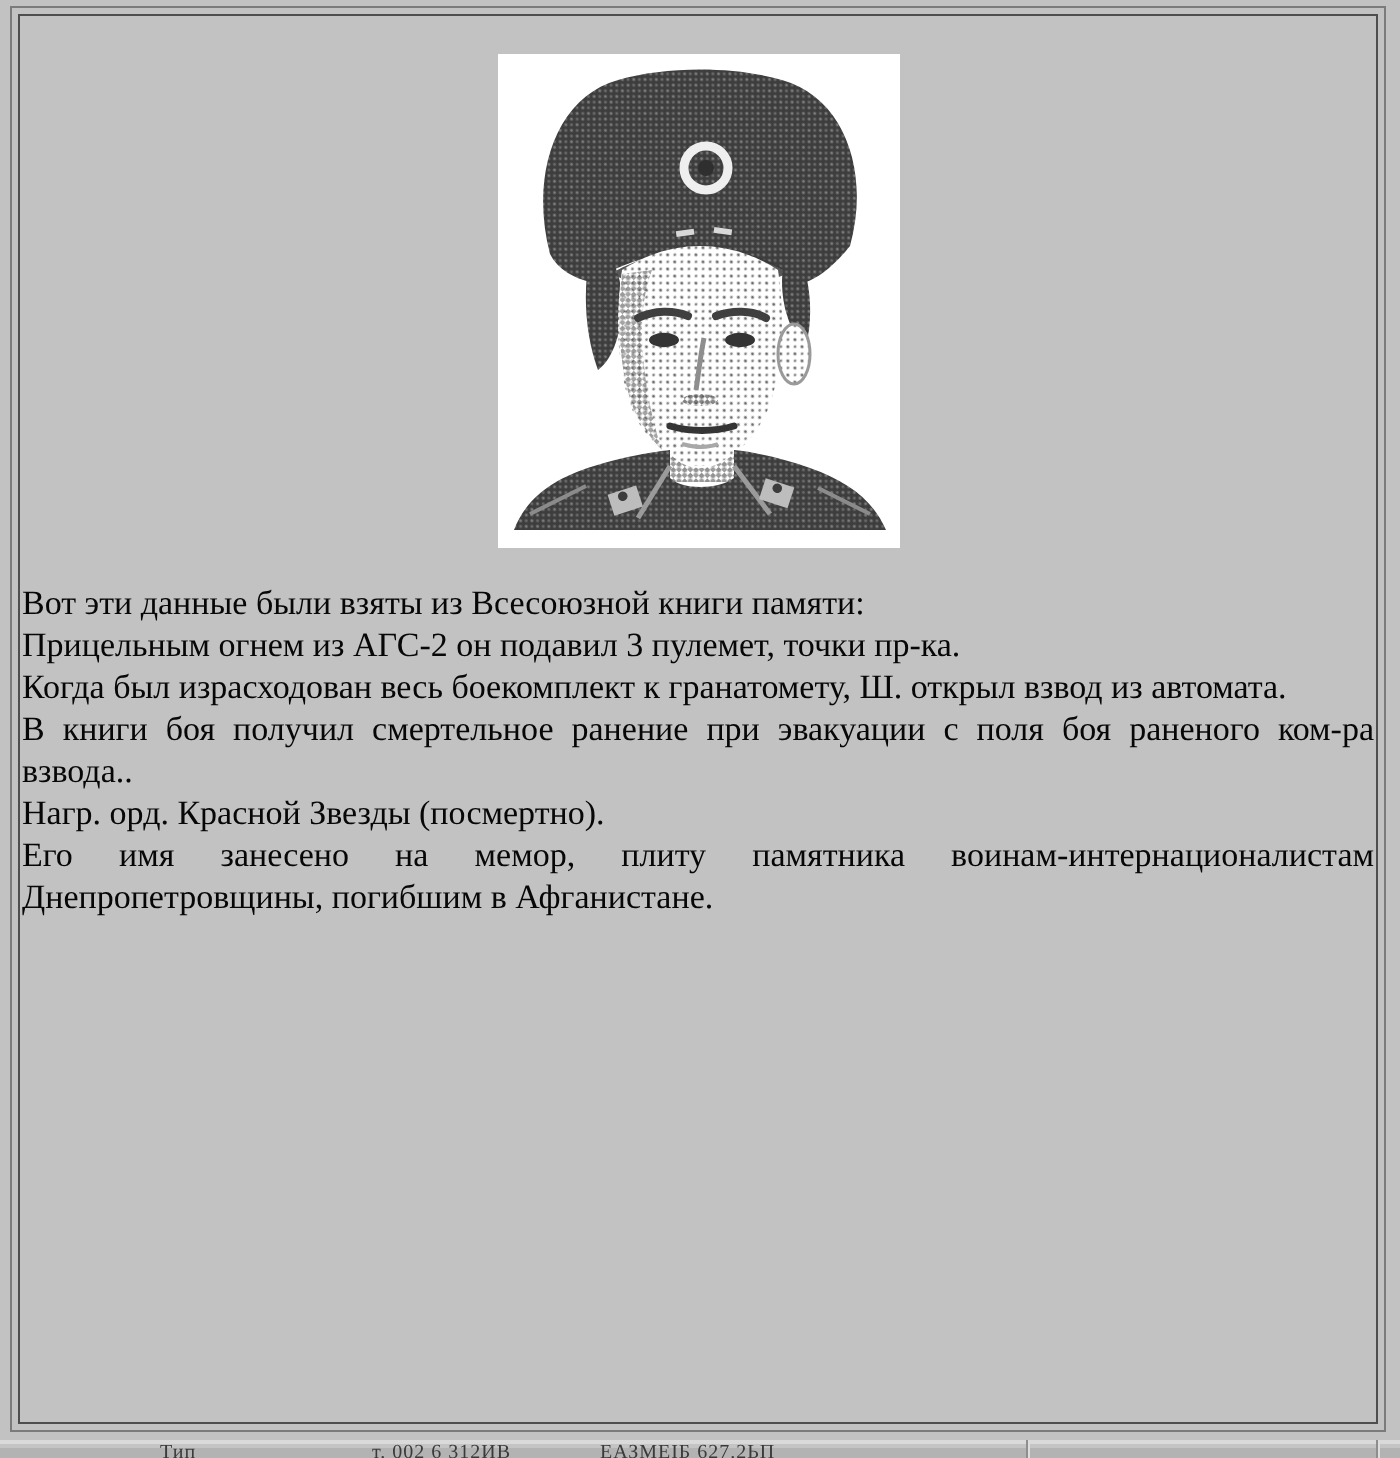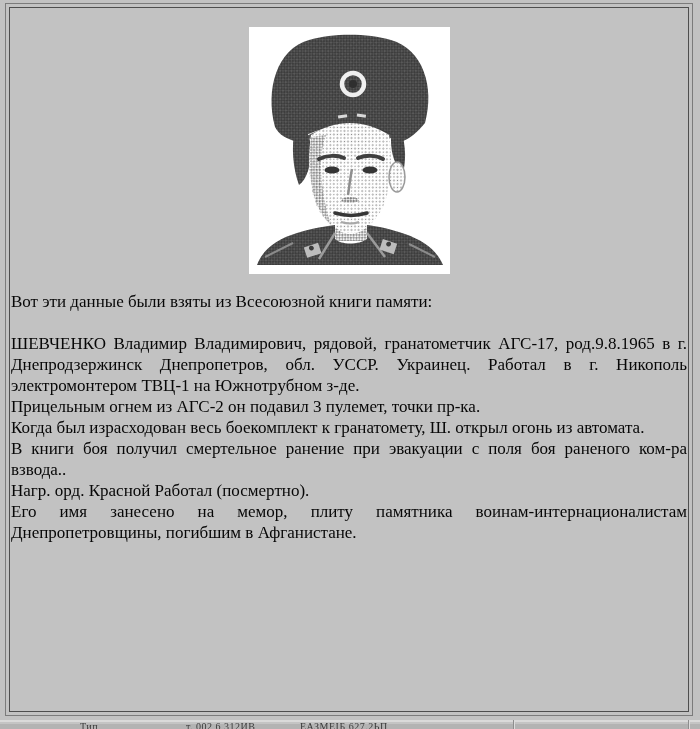--- a/index.html
+++ b/index.html
@@ -20,21 +20,21 @@
     width:201px;height:247px;background:#ffffff;
     margin:19px auto 0 auto;overflow:hidden;
   }
   .photo-block svg{display:block;}
   .memorial-text{
     margin:17px 1px 0 1px;
     font-size:17px;line-height:21px;color:#070707;
     text-align:justify;
   }
   .memorial-text p{margin:0;padding:0;}
-  .memorial-text p.intro{margin-bottom:21px;}
+  .memorial-text p.intro{}
   .bottom-strip{
     position:absolute;left:0;right:0;bottom:0;height:9px;
     background:linear-gradient(#dadada 0 2px,#c4c4c4 2px 4px,#b3b3b3 4px 100%);
     overflow:hidden;
     font-family:Liberation Serif, serif;
   }
   .strip-frag{
     position:absolute;top:2px;font-size:10px;line-height:10px;
     color:#3a3a3a;white-space:nowrap;letter-spacing:0.5px;
   }
@@ -129,25 +129,24 @@
         <rect x="132" y="214" width="15" height="11" fill="#bdbdbd" transform="rotate(18 139 219)"></rect>
         <circle cx="139" cy="217" r="2.4" fill="#3c3c3c" transform="rotate(18 139 219)"></circle>
 
         <path d="M 16,230 L 44,216" stroke="#8b8b8b" stroke-width="2" fill="none"></path>
         <path d="M 186,230 L 160,217" stroke="#8b8b8b" stroke-width="2" fill="none"></path>
       </svg>
     </div>
 
     <div class="memorial-text">
       <p class="intro">Вот эти данные были взяты из Всесоюзной книги памяти:</p>
-      <p>ШЕВЧЕНКО Владимир Владимирович, рядовой, гранатометчик АГС-17, род.9.8.1965 в г. Днепродзержинск Днепропетров, обл. УССР. Украинец. Работал в г. Никополь электромонтером ТВЦ-1 на Южнотрубном з-де.</p>
       <p>Прицельным огнем из АГС-2 он подавил 3 пулемет, точки пр-ка.</p>
-      <p>Когда был израсходован весь боекомплект к гранатомету, Ш. открыл огонь из автомата.</p>
+      <p>Когда был израсходован весь боекомплект к гранатомету, Ш. открыл взвод из автомата.</p>
       <p>В книги боя получил смертельное ранение при эвакуации с поля боя раненого ком-ра взвода..</p>
-      <p>Нагр. орд. Красной Работал (посмертно).</p>
+      <p>Нагр. орд. Красной Звезды (посмертно).</p>
       <p>Его имя занесено на мемор, плиту памятника воинам-интернационалистам Днепропетровщины, погибшим в Афганистане.</p>
     </div>
 
   </div>
 </div>
 
 <div class="bottom-strip">
   <span class="strip-frag frag-1">Тип</span>
   <span class="strip-frag frag-2">т. 002 6 312ИВ</span>
   <span class="strip-frag frag-3">ЕАЗМЕІБ 627.2ЬП</span>

